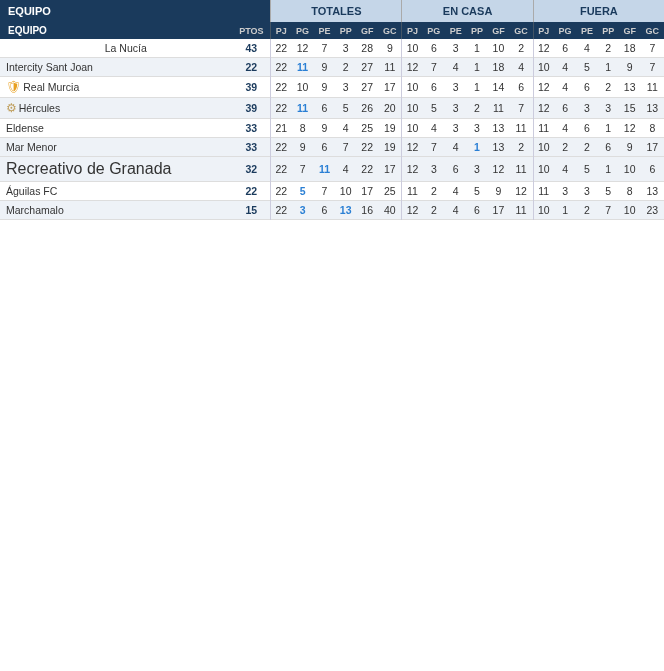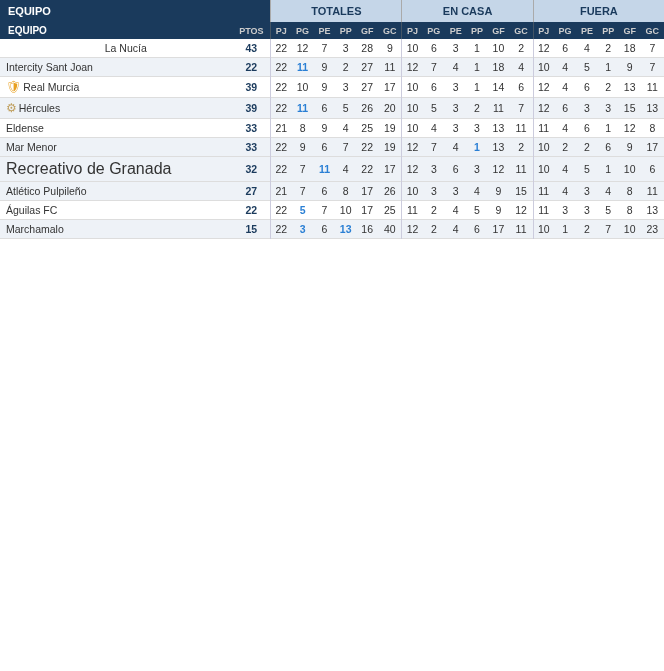--- a/index.html
+++ b/index.html
@@ -198,42 +198,20 @@
         <td style="text-align: center; padding: 3px 1px; font-size: 10.5px; color: rgb(51, 51, 51);">3</td>
         <td style="text-align: center; padding: 3px 1px; font-size: 10.5px; color: rgb(51, 51, 51);">12</td>
         <td style="text-align: center; padding: 3px 1px; font-size: 10.5px; color: rgb(51, 51, 51);">11</td>
         <td style="text-align: center; padding: 3px 1px; font-size: 10.5px; border-left: 1px solid rgb(204, 204, 221); color: rgb(51, 51, 51);">10</td>
         <td style="text-align: center; padding: 3px 1px; font-size: 10.5px; color: rgb(51, 51, 51);">4</td>
         <td style="text-align: center; padding: 3px 1px; font-size: 10.5px; color: rgb(51, 51, 51);">5</td>
         <td style="text-align: center; padding: 3px 1px; font-size: 10.5px; color: rgb(51, 51, 51);">1</td>
         <td style="text-align: center; padding: 3px 1px; font-size: 10.5px; color: rgb(51, 51, 51);">10</td>
         <td style="text-align: center; padding: 3px 1px; font-size: 10.5px; color: rgb(51, 51, 51);">6</td>
       </tr>
-      <tr style="background: rgb(238, 242, 247); border-bottom: 1px solid rgb(221, 221, 221);">
-        <td style="text-align: left; padding: 3px 4px 3px 6px; font-size: 10.5px; color: rgb(51, 51, 51); white-space: nowrap;">Atlético Pulpileño</td>
-        <td style="text-align: center; padding: 3px 2px; font-weight: bold; color: rgb(26, 58, 92); font-size: 10.5px;">27</td>
-        <td style="text-align: center; padding: 3px 1px; font-size: 10.5px; border-left: 1px solid rgb(204, 204, 221); color: rgb(51, 51, 51);">21</td>
-        <td style="text-align: center; padding: 3px 1px; font-size: 10.5px; color: rgb(51, 51, 51);">7</td>
-        <td style="text-align: center; padding: 3px 1px; font-size: 10.5px; color: rgb(51, 51, 51);">6</td>
-        <td style="text-align: center; padding: 3px 1px; font-size: 10.5px; color: rgb(51, 51, 51);">8</td>
-        <td style="text-align: center; padding: 3px 1px; font-size: 10.5px; color: rgb(51, 51, 51);">17</td>
-        <td style="text-align: center; padding: 3px 1px; font-size: 10.5px; color: rgb(51, 51, 51);">26</td>
-        <td style="text-align: center; padding: 3px 1px; font-size: 10.5px; border-left: 1px solid rgb(204, 204, 221); color: rgb(51, 51, 51);">10</td>
-        <td style="text-align: center; padding: 3px 1px; font-size: 10.5px; color: rgb(51, 51, 51);">3</td>
-        <td style="text-align: center; padding: 3px 1px; font-size: 10.5px; color: rgb(51, 51, 51);">3</td>
-        <td style="text-align: center; padding: 3px 1px; font-size: 10.5px; color: rgb(51, 51, 51);">4</td>
-        <td style="text-align: center; padding: 3px 1px; font-size: 10.5px; color: rgb(51, 51, 51);">9</td>
-        <td style="text-align: center; padding: 3px 1px; font-size: 10.5px; color: rgb(51, 51, 51);">15</td>
-        <td style="text-align: center; padding: 3px 1px; font-size: 10.5px; border-left: 1px solid rgb(204, 204, 221); color: rgb(51, 51, 51);">11</td>
-        <td style="text-align: center; padding: 3px 1px; font-size: 10.5px; color: rgb(51, 51, 51);">4</td>
-        <td style="text-align: center; padding: 3px 1px; font-size: 10.5px; color: rgb(51, 51, 51);">3</td>
-        <td style="text-align: center; padding: 3px 1px; font-size: 10.5px; color: rgb(51, 51, 51);">4</td>
-        <td style="text-align: center; padding: 3px 1px; font-size: 10.5px; color: rgb(51, 51, 51);">8</td>
-        <td style="text-align: center; padding: 3px 1px; font-size: 10.5px; color: rgb(51, 51, 51);">11</td>
-      </tr>
       <tr style="background: rgb(255, 255, 255); border-bottom: 1px solid rgb(221, 221, 221);">
         <td style="text-align: left; padding: 3px 4px 3px 6px; font-size: 10.5px; color: rgb(51, 51, 51); white-space: nowrap;">Águilas FC</td>
         <td style="text-align: center; padding: 3px 2px; font-weight: bold; color: rgb(26, 58, 92); font-size: 10.5px;">22</td>
         <td style="text-align: center; padding: 3px 1px; font-size: 10.5px; border-left: 1px solid rgb(204, 204, 221); color: rgb(51, 51, 51);">22</td>
         <td style="text-align: center; padding: 3px 1px; font-size: 10.5px; color: rgb(42, 127, 212); font-weight: bold;">5</td>
         <td style="text-align: center; padding: 3px 1px; font-size: 10.5px; color: rgb(51, 51, 51);">7</td>
         <td style="text-align: center; padding: 3px 1px; font-size: 10.5px; color: rgb(51, 51, 51);">10</td>
         <td style="text-align: center; padding: 3px 1px; font-size: 10.5px; color: rgb(51, 51, 51);">17</td>
         <td style="text-align: center; padding: 3px 1px; font-size: 10.5px; color: rgb(51, 51, 51);">25</td>
         <td style="text-align: center; padding: 3px 1px; font-size: 10.5px; border-left: 1px solid rgb(204, 204, 221); color: rgb(51, 51, 51);">11</td>

